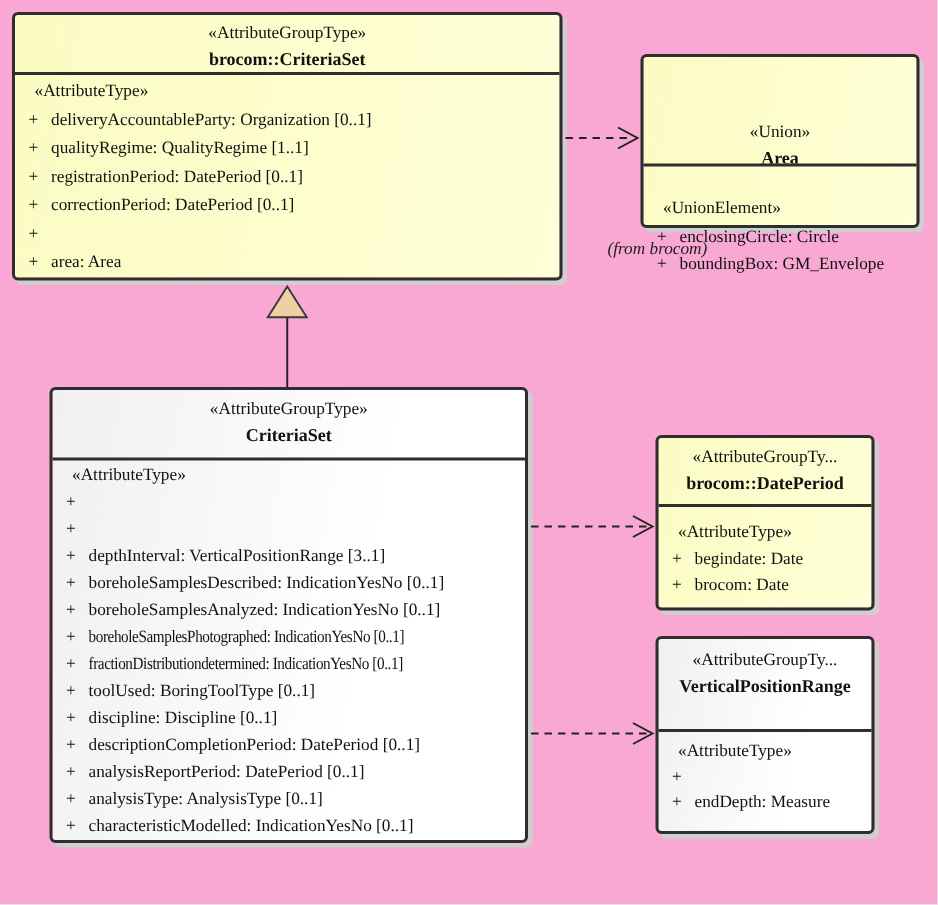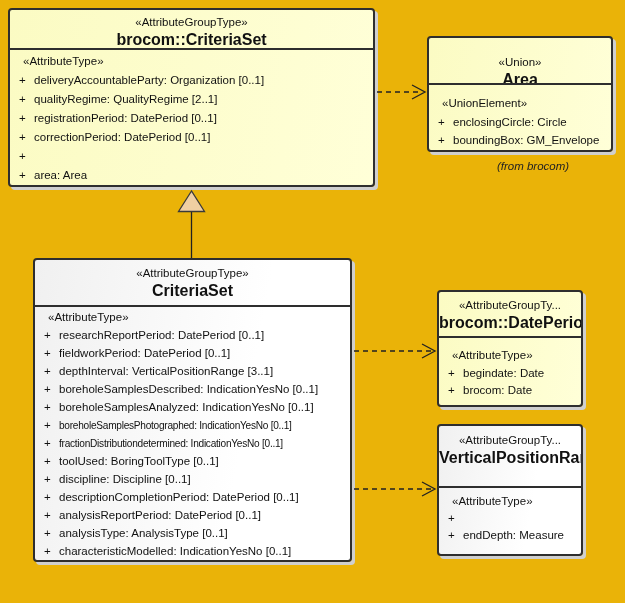--- a/index.html
+++ b/index.html
@@ -1,63 +1,62 @@
 <!DOCTYPE html>
 <html><head>
 <meta charset="utf-8">
 <style>
   html, body { margin: 0; padding: 0; background: #ffffff; }
   #canvas {
     position: relative;
     width: 625px;
     height: 603px;
-    background: #eab308;
+    background: #f9a8d4;
     overflow: hidden;
-    font-family: Liberation Sans, sans-serif;
+    font-family: Liberation Serif, serif;
     color: #111111;
   }
   .uml-box {
     position: absolute;
     border: 2px solid #2e2e2e;
     border-radius: 4px;
     box-shadow: 3px 3px 0 #cfcfcf;
     box-sizing: border-box;
   }
   .fill-yellow { background: linear-gradient(100deg, #fbfbc3 0%, #ffffd8 100%); }
   .fill-white  { background: linear-gradient(100deg, #f0f0f0 0%, #ffffff 65%); }
   .box-header {
     text-align: center;
     border-bottom: 2px solid #2e2e2e;
     box-sizing: border-box;
     overflow: hidden;
   }
   .stereotype { font-size: 11.5px; line-height: 17px; white-space: nowrap; }
-  .box-name   { font-size: 16px; font-weight: bold; line-height: 17px; white-space: nowrap; }
+  .box-name   { font-size: 12px; font-weight: bold; line-height: 17px; white-space: nowrap; }
   .box-body   { box-sizing: border-box; overflow: hidden; }
   .comp-stereotype { font-size: 11.5px; padding-left: 13px; white-space: nowrap; }
   .attr-row { display: flex; align-items: center; font-size: 11.5px; white-space: nowrap; }
   .attr-vis { flex: none; width: 15px; margin-left: 9px; }
   .attr-text { flex: none; }
   .squeeze .attr-text { transform: scaleX(0.88); transform-origin: 0 50%; letter-spacing: -0.3px; }
 
   
   .box-a { left: 8px; top: 8px; width: 367px; height: 179px; }
   .box-a .box-header { height: 40px; padding-top: 4px; }
   .box-a .box-body   { padding-top: 2px; }
   .box-a .comp-stereotype, .box-a .attr-row { height: 19px; line-height: 19px; }
 
   
   .box-b { left: 427px; top: 36px; width: 186px; height: 116px; }
-  .box-b .box-header { height: 47px; padding-top: 16px; }
-  .box-b .box-body   { padding-top: 9px; }
+  .box-b .box-header { height: 47px; padding-top: 16px; margin-top: 26px; }
+  .box-b .box-body   { padding-top: 19px; }
   .box-b .comp-stereotype, .box-b .attr-row { height: 18.5px; line-height: 18.5px; }
   .caption {
     position: absolute;
-    left: 440px; top: 160px; width: 186px;
-    text-align: center;
+    left: 405px; top: 160px; width: 186px;
     font-size: 11.5px;
     font-style: italic;
     color: #222222;
   }
 
   
   .box-c { left: 33px; top: 258px; width: 319px; height: 304px; }
   .box-c .box-header { height: 47px; padding-top: 5px; }
   .box-c .box-body   { padding-top: 1px; }
   .box-c .comp-stereotype, .box-c .attr-row { height: 18px; line-height: 18px; }
@@ -91,21 +90,21 @@
       <div class="box-name">brocom::CriteriaSet</div>
     </div>
     <div class="box-body">
       <div class="comp-stereotype">«AttributeType»</div>
       <div class="attr-row">
           <span class="attr-vis">+</span>
           <span class="attr-text">deliveryAccountableParty: Organization [0..1]</span>
         </div>
       <div class="attr-row">
           <span class="attr-vis">+</span>
-          <span class="attr-text">qualityRegime: QualityRegime [2..1]</span>
+          <span class="attr-text">qualityRegime: QualityRegime [1..1]</span>
         </div>
       <div class="attr-row">
           <span class="attr-vis">+</span>
           <span class="attr-text">registrationPeriod: DatePeriod [0..1]</span>
         </div>
       <div class="attr-row">
           <span class="attr-vis">+</span>
           <span class="attr-text">correctionPeriod: DatePeriod [0..1]</span>
         </div>
       <div class="attr-row">
@@ -139,25 +138,23 @@
 
   <div class="uml-box fill-white box-c">
     <div class="box-header">
       <div class="stereotype">«AttributeGroupType»</div>
       <div class="box-name">CriteriaSet</div>
     </div>
     <div class="box-body">
       <div class="comp-stereotype">«AttributeType»</div>
       <div class="attr-row">
           <span class="attr-vis">+</span>
-          <span class="attr-text">researchReportPeriod: DatePeriod [0..1]</span>
-        </div>
-      <div class="attr-row">
-          <span class="attr-vis">+</span>
-          <span class="attr-text">fieldworkPeriod: DatePeriod [0..1]</span>
+        </div>
+      <div class="attr-row">
+          <span class="attr-vis">+</span>
         </div>
       <div class="attr-row">
           <span class="attr-vis">+</span>
           <span class="attr-text">depthInterval: VerticalPositionRange [3..1]</span>
         </div>
       <div class="attr-row">
           <span class="attr-vis">+</span>
           <span class="attr-text">boreholeSamplesDescribed: IndicationYesNo [0..1]</span>
         </div>
       <div class="attr-row">

